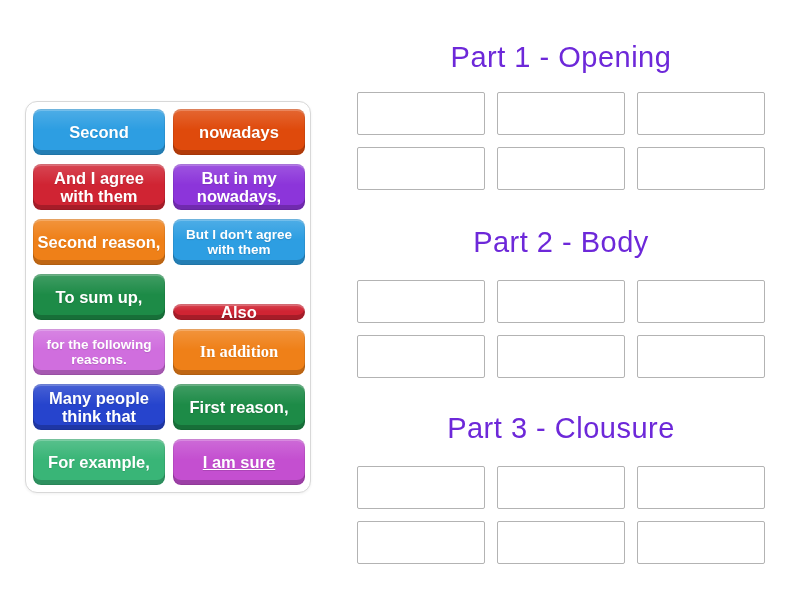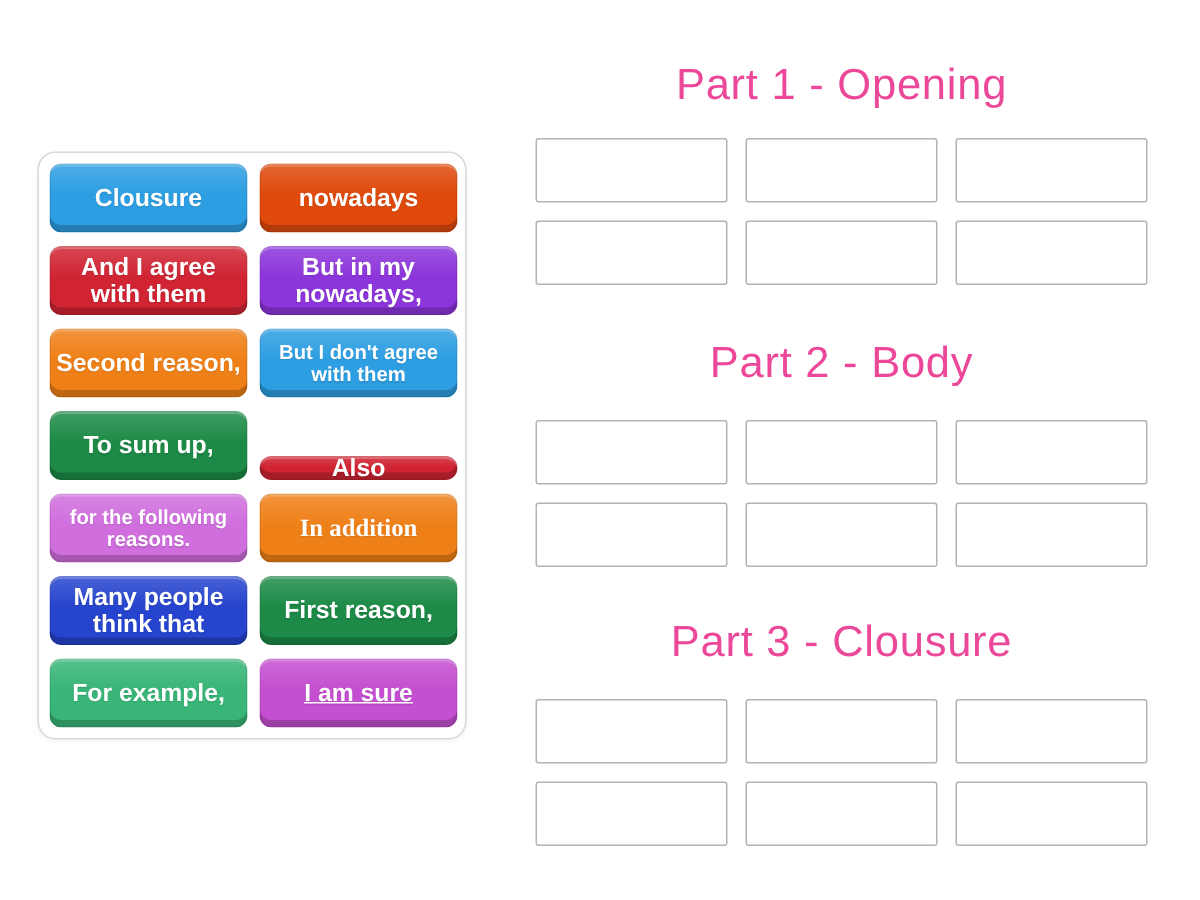--- a/index.html
+++ b/index.html
@@ -49,21 +49,21 @@
 
   
   .group {
     position: absolute;
     left: 357px;
     width: 408px;
   }
   .group h2 {
     font-size: 29px;
     font-weight: 400;
-    color: #ec4899;
+    color: #6d28d9;
     text-align: center;
     line-height: 34px;
     letter-spacing: 0.5px;
     white-space: nowrap;
   }
   .slot-grid {
     display: grid;
     grid-template-columns: repeat(3, 128px);
     grid-auto-rows: 43px;
     column-gap: 12px;
@@ -78,21 +78,21 @@
   .slot {
     background: #ffffff;
     border: 1px solid #b3b3b3;
     border-radius: 2px;
   }
 </style>
 </head>
 <body>
 
 <div class="word-bank">
-  <div class="tile" style="background-color: rgb(45, 158, 226);">Clousure</div>
+  <div class="tile" style="background-color: rgb(45, 158, 226);">Second</div>
   <div class="tile" style="background-color: rgb(223, 74, 12); text-align: right;">nowadays</div>
   <div class="tile" style="background-color: rgb(208, 36, 51);">And I agree with them</div>
   <div class="tile" style="background-color: rgb(140, 53, 218);">But in my nowadays,</div>
   <div class="tile" style="background-color: rgb(239, 128, 24);">Second reason,</div>
   <div class="tile small" style="background-color: rgb(45, 158, 226);">But I don't agree with them</div>
   <div class="tile" style="background-color: rgb(29, 139, 71);">To sum up,</div>
   <div class="tile" style="background-color: rgb(208, 36, 51); margin-top: 30px;">Also</div>
   <div class="tile small" style="background-color: rgb(208, 110, 222);">for the following reasons.</div>
   <div class="tile" style="background-color: rgb(239, 128, 24); font-family: Liberation Serif, serif;">In addition</div>
   <div class="tile" style="background-color: rgb(38, 68, 205);">Many people think that</div>

